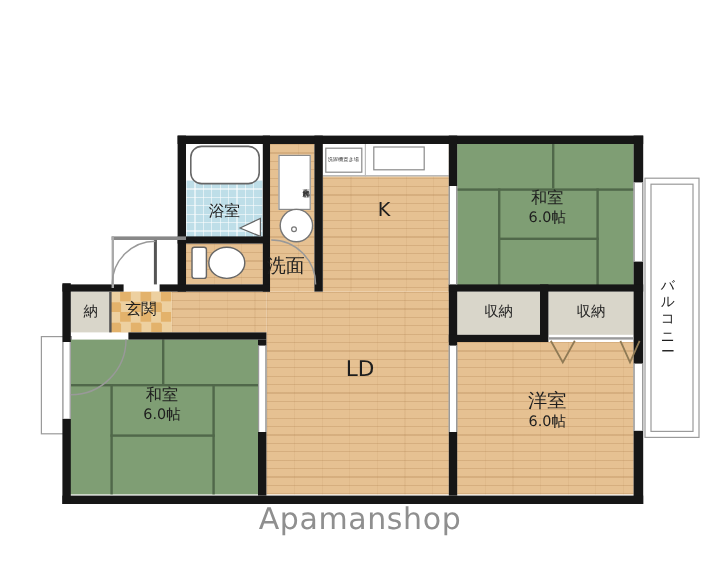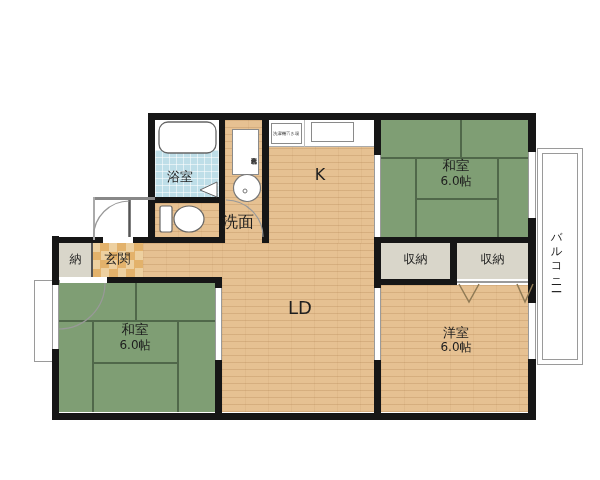--- a/index.html
+++ b/index.html
@@ -113,35 +113,36 @@
     <circle cx="247" cy="188" r="13.5" fill="#fff" stroke="#777" stroke-width="1.2"></circle>
     <circle cx="245" cy="191" r="2" fill="none" stroke="#777" stroke-width="1"></circle>
     <line x1="129.5" y1="200" x2="129.5" y2="237" stroke="#555" stroke-width="2.5"></line>
     <path d="M93.5,237 A36,36 0 0 1 129.5,201" fill="none" stroke="#999" stroke-width="1.2"></path>
     <path d="M226,200 A37,37 0 0 1 263,237" fill="none" stroke="#999" stroke-width="1.2"></path>
     <path d="M105,283 A46,46 0 0 1 59,329" fill="none" stroke="#999" stroke-width="1.2"></path>
     <polyline points="459,284 469,302 479,284" fill="none" stroke="#8f7a55" stroke-width="1.5"></polyline>
     <polyline points="517,284 525,302 533,284" fill="none" stroke="#8f7a55" stroke-width="1.5"></polyline>
   </svg>
 
-  <div class="label" style="left:162px;top:169px;width:36px;font-size:13px;">浴室</div>
+  <div class="label" style="left:162px;top:169px;width:50px;font-size:13px;">浴室</div>
   <div class="label" style="left:213px;top:213px;width:50px;font-size:16px;">洗面</div>
   <div class="label" style="left:300px;top:166px;width:40px;font-size:16px;">K</div>
   <div class="label" style="left:280px;top:297px;width:40px;font-size:18px;">LD</div>
   <div class="label" style="left:421px;top:158px;width:70px;">
     <div style="font-size:13.5px;">和室</div>
     <div style="font-size:12px;">6.0帖</div>
   </div>
   <div class="label" style="left:100px;top:322px;width:70px;">
     <div style="font-size:13.5px;">和室</div>
     <div style="font-size:12px;">6.0帖</div>
   </div>
   <div class="label" style="left:420px;top:325px;width:72px;">
-    <div style="font-size:13px;">洋室</div>
+    <div style="font-size:16px;">洋室</div>
     <div style="font-size:12px;">6.0帖</div>
   </div>
   <div class="label" style="left:381px;top:252px;width:69px;font-size:12px;">収納</div>
   <div class="label" style="left:457px;top:252px;width:71px;font-size:12px;">収納</div>
   <div class="label" style="left:59px;top:252px;width:33px;font-size:12px;">納</div>
   <div class="label" style="left:92px;top:251px;width:51px;font-size:13px;">玄関</div>
   <div class="label vtext" style="left:549px;top:209px;height:95px;font-size:11.5px;letter-spacing:2.5px;">バルコニー</div>
 
+  <div class="brand">Apamanshop</div>
 </div>
 
 </body></html>

